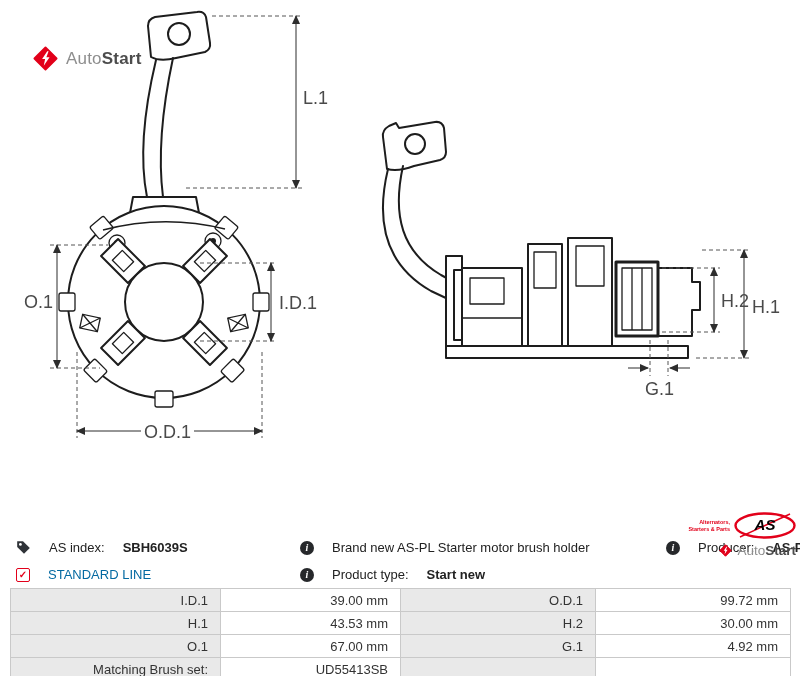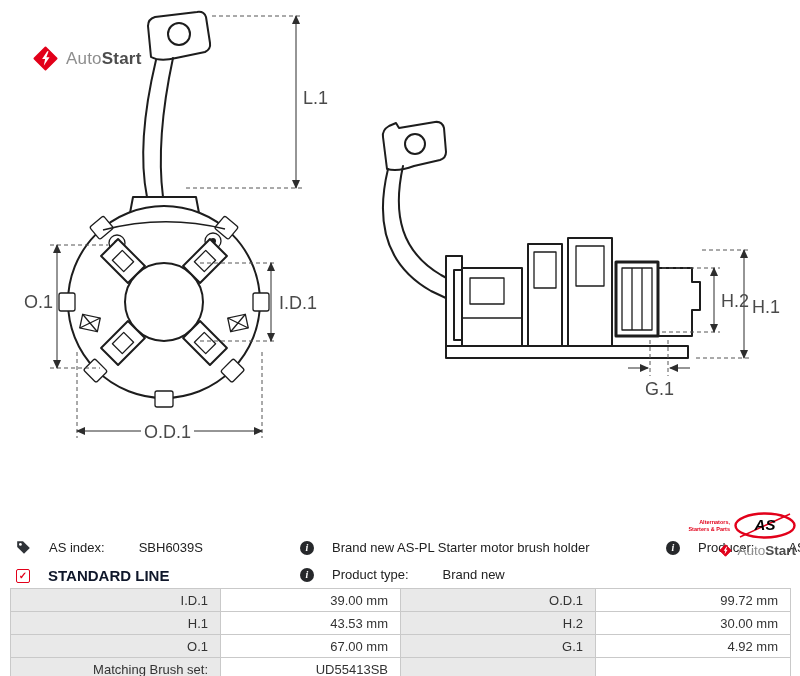--- a/index.html
+++ b/index.html
@@ -23,22 +23,22 @@
   .dim-label{position:absolute;font-size:18px;color:#4a4a4a;white-space:nowrap;}
   .dim-label.onwhite{background:#fff;padding:0 3px;}
 
   
   .info-item{position:absolute;display:flex;align-items:center;gap:18px;font-size:13px;color:#222;white-space:nowrap;}
   .info-icon{width:14px;height:14px;border-radius:50%;background:#26282b;color:#fff;
              font-family:"Liberation Serif",serif;font-style:italic;font-weight:700;
              font-size:10px;line-height:14px;text-align:center;flex:0 0 14px;}
   .check-box{width:12px;height:12px;border:1.6px solid #e2001a;border-radius:2px;color:#e2001a;
              font-size:10px;font-weight:700;line-height:11px;text-align:center;flex:0 0 12px;}
-  .std-line{color:#0f172a;font-weight:700;font-size:15px;}
-  .bold{font-weight:400;margin-left:16px;}
+  .std-line{color:#0369a1;font-weight:400;font-size:13px;}
+  .bold{font-weight:700;}
 
   
   .aspl{position:absolute;left:638px;top:512px;width:158px;}
   .aspl-row1{display:flex;justify-content:flex-end;align-items:center;gap:4px;}
   .aspl-tagline{font-size:5.5px;line-height:6.5px;color:#e2001a;text-align:right;font-weight:700;}
   .aspl-oval{position:relative;width:62px;height:27px;}
   .aspl-as{position:absolute;left:0;top:0;width:62px;height:27px;line-height:26px;text-align:center;
            color:#000000;font-style:italic;font-weight:700;font-size:15px;}
   .aspl-row2{display:flex;justify-content:flex-end;align-items:center;gap:5px;margin-top:4px;}
   .aspl-brand{font-size:13.5px;}
@@ -228,21 +228,21 @@
   </div>
 
   <div class="info-item" style="left:16px;top:567px">
     <span class="check-box">✓</span>
     <span class="std-line">STANDARD LINE</span>
   </div>
 
   <div class="info-item" style="left:300px;top:567px">
     <span class="info-icon">i</span>
     <span>Product type:</span>
-    <span class="bold">Brand new</span>
+    <span class="bold">Start new</span>
   </div>
 
   <div class="aspl">
     <div class="aspl-row1">
       <div class="aspl-tagline">
         <span>Alternators,</span><br>
         <span>Starters &amp; Parts</span>
       </div>
       <div class="aspl-oval">
         <svg width="62" height="27" viewBox="0 0 62 27">

